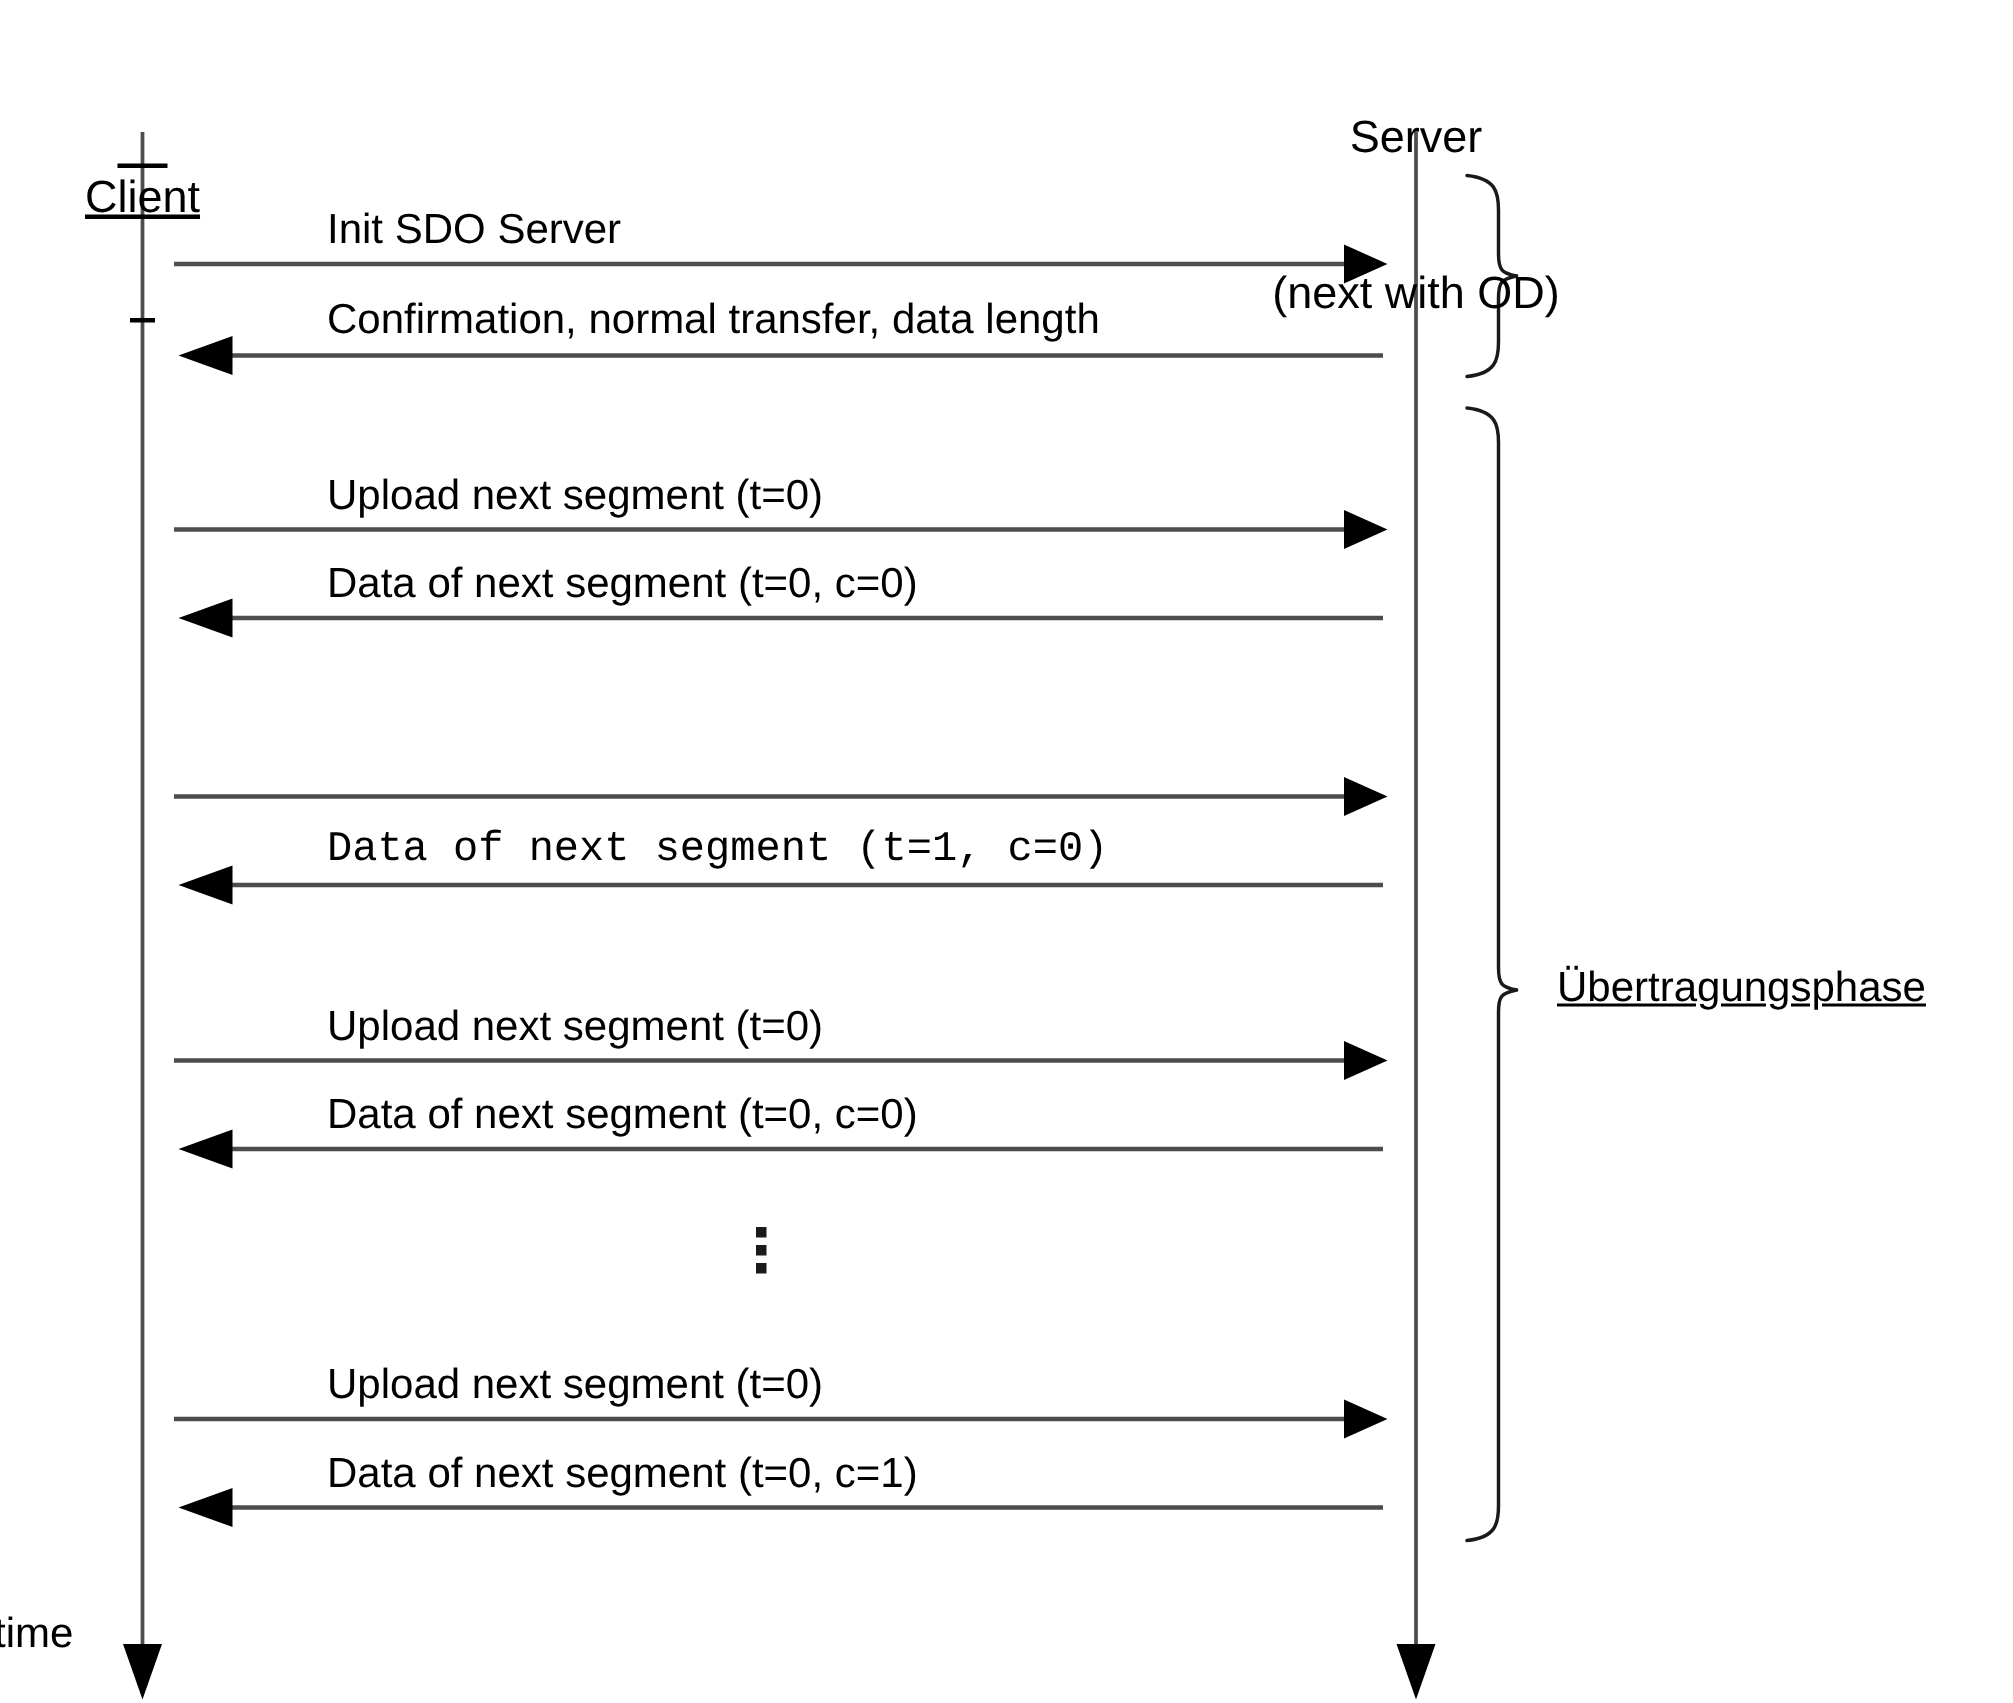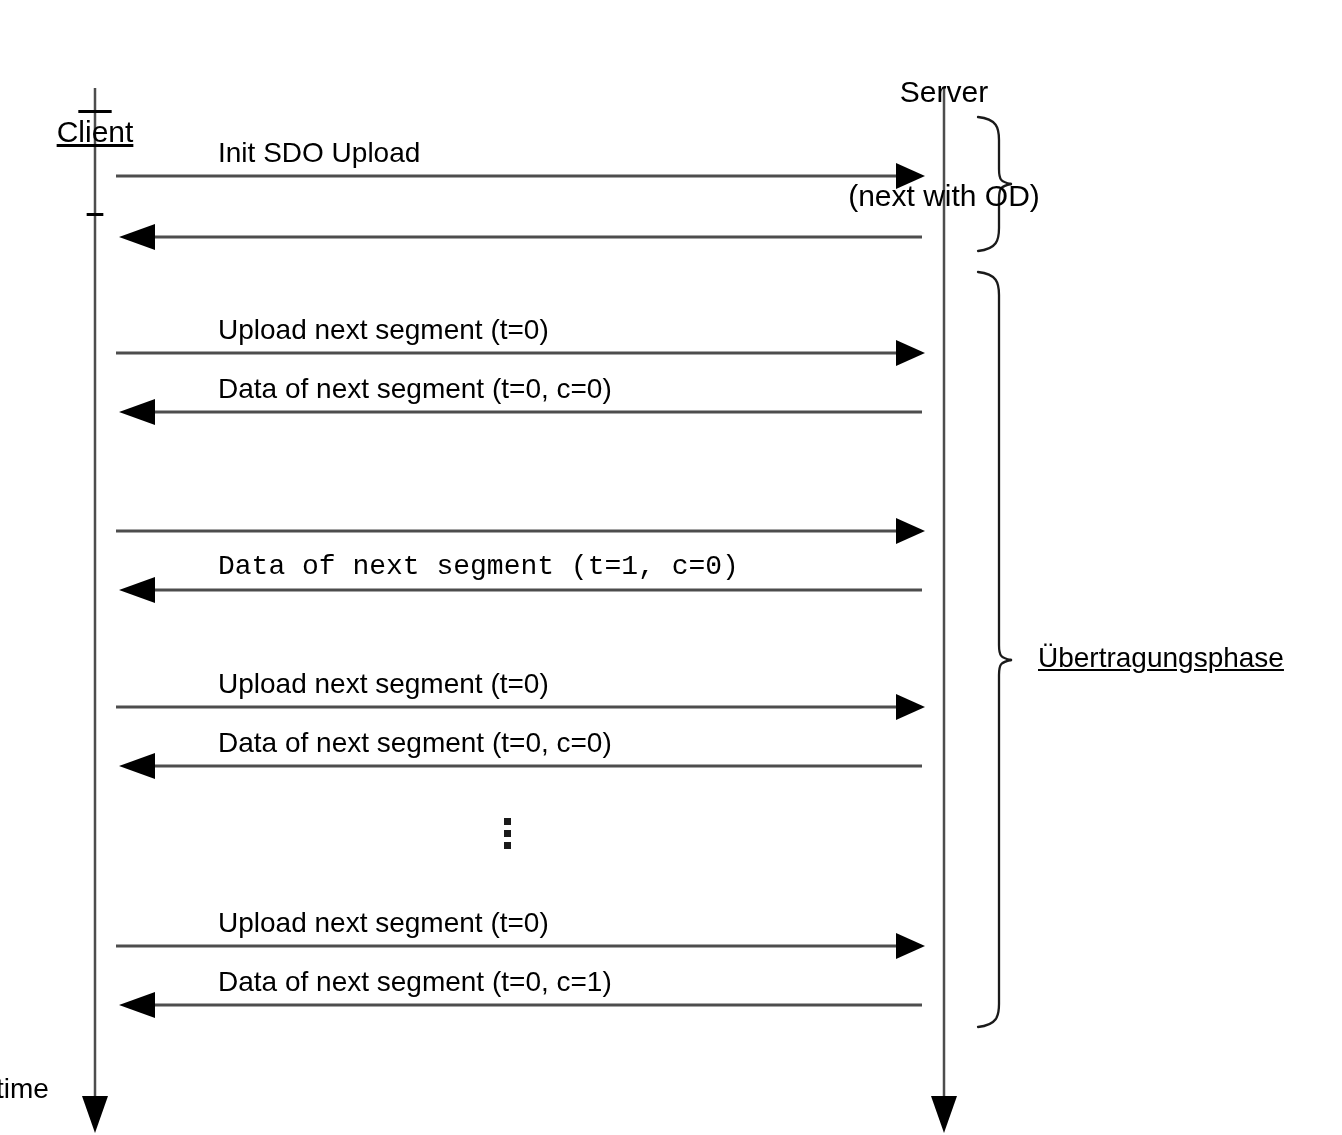--- a/index.html
+++ b/index.html
@@ -135,21 +135,22 @@
 
   <div class="lbl actor-label" style="left:95px; top:46px;text-decoration:underline;">
     <div>Client</div>
   </div>
 
   <div class="lbl actor-label" style="left:944px; top:6px;">
     <div>Server</div>
     <div>(next with OD)</div>
   </div>
 
-  <div class="lbl msg-label" style="left:218px; top:137px;">Init SDO Upload</div>
+  <div class="lbl msg-label" style="left:218px; top:137px;">Init SDO Server</div>
+  <div class="lbl msg-label" style="left:218px; top:197px;">Confirmation, normal transfer, data length</div>
 
   <div class="lbl msg-label" style="left:218px; top:314px;">Upload next segment (t=0)</div>
   <div class="lbl msg-label" style="left:218px; top:373px;">Data of next segment (t=0, c=0)</div>
 
   <div class="lbl msg-label" style="left:218px; top:551px;font-family:Liberation Mono, monospace;">Data of next segment (t=1, c=0)</div>
 
   <div class="lbl msg-label" style="left:218px; top:668px;">Upload next segment (t=0)</div>
   <div class="lbl msg-label" style="left:218px; top:727px;">Data of next segment (t=0, c=0)</div>
 
   <div class="lbl msg-label" style="left:218px; top:907px;">Upload next segment (t=0)</div>

